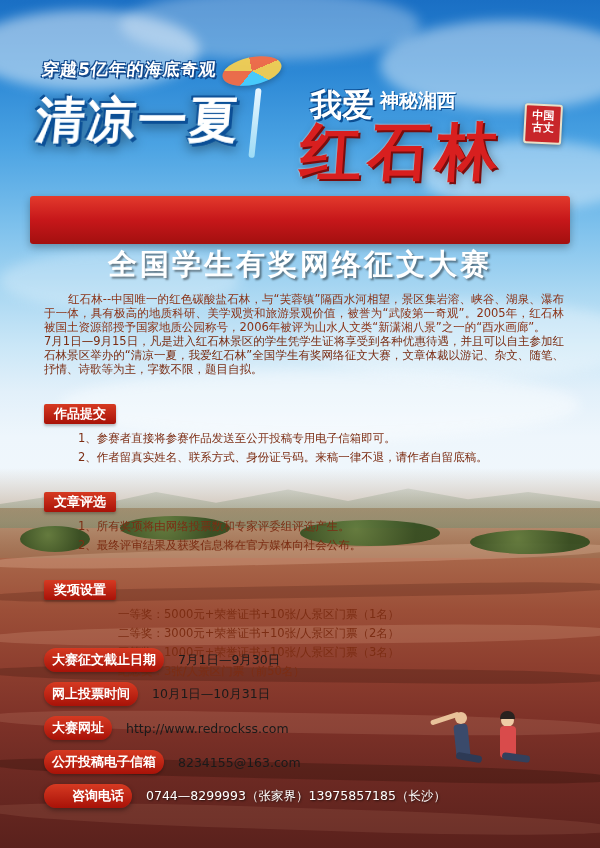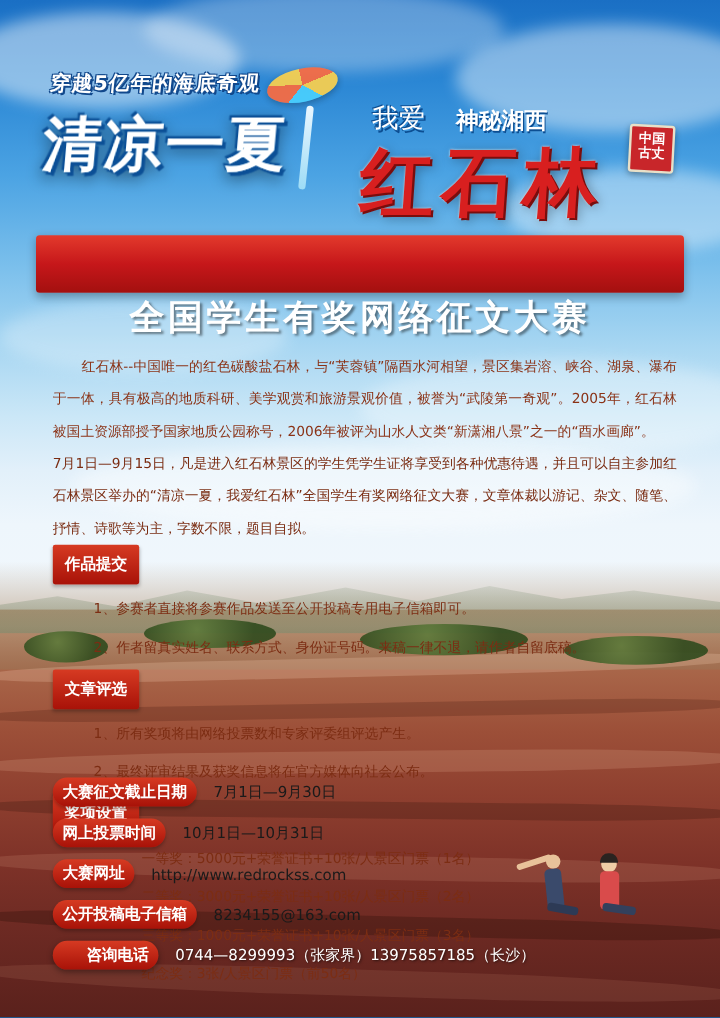--- a/index.html
+++ b/index.html
@@ -100,21 +100,21 @@
     box-shadow: 0 3px 8px rgba(0,0,0,.3);
   }
   .logo-stem {
     position:absolute; left: 252px; top: 88px; width: 6px; height: 70px;
     background: linear-gradient(to bottom,#e9f6ff,#9ddcf6);
     transform: rotate(6deg);
     border-radius: 3px;
   }
   .love-text {
     position: absolute; left: 310px; top: 84px;
-    font-weight: normal; font-size: 22px; color: #ffffff;
+    font-weight: bold; font-size: 32px; color: #ffffff;
     text-shadow: 2px 2px 0 #0c4e92, -1px -1px 0 #0c4e92;
     white-space: nowrap;
     text-align: right;
   }
   .sub-xiangxi {
     position: absolute; left: 380px; top: 88px;
     font-weight: bold; font-size: 19px; color: #ffffff;
     text-shadow: 1px 1px 0 #0c4e92;
     white-space: nowrap;
   }
@@ -150,26 +150,26 @@
   .date-line {
     position:absolute; left:0; top:250px; width:600px;
     text-align:center; color:#fff; font-weight:bold; font-size:17px;
     text-shadow: 1px 1px 2px rgba(0,0,0,.4);
   }
 
   
   .content {
     position: absolute; left: 44px; top: 292px; width: 520px;
     color: #7d2f17;
-    font-size: 11.5px; line-height: 27px;
+    font-size: 11.5px; line-height: 14px;
   }
   .p-intro { text-indent: 24px; text-align: justify; color:#8a3216; }
   .p-intro2 { text-indent: 0; text-align: justify; color:#7a2c12; }
   .sec {
-    margin-top: 0;
+    margin-top: 28px;
   }
   .sec-title {
     display:inline-block;
     background: linear-gradient(to bottom,#d63a22,#a81208);
     color:#fff; font-weight:bold; font-size:13px;
     padding: 3px 10px; border-radius:2px;
     box-shadow: 0 2px 3px rgba(0,0,0,.25);
   }
   .sec-body { margin-top: 7px; padding-left: 34px; color:#7c2d13; }
   .sec-body div { margin-bottom: 5px; }

